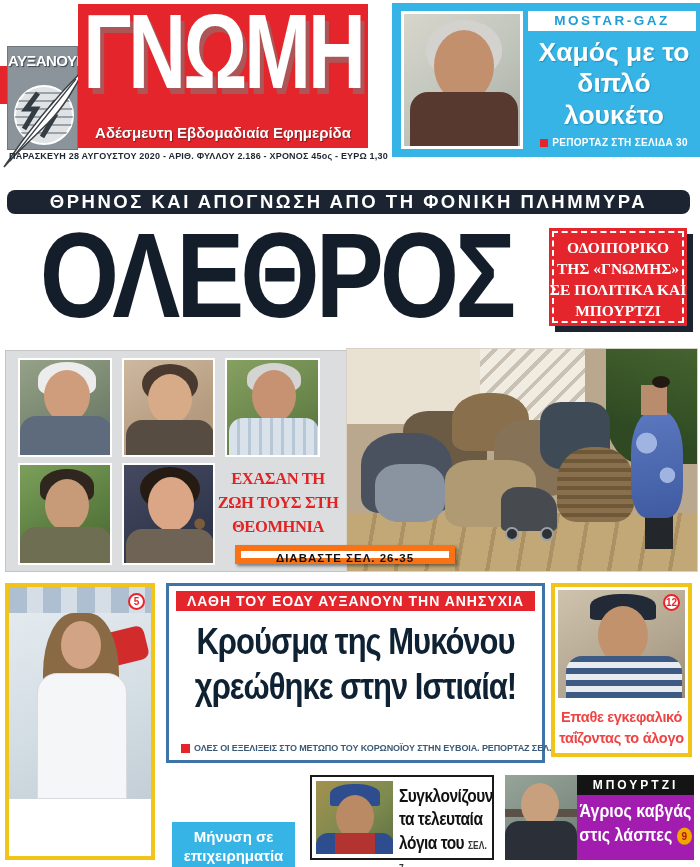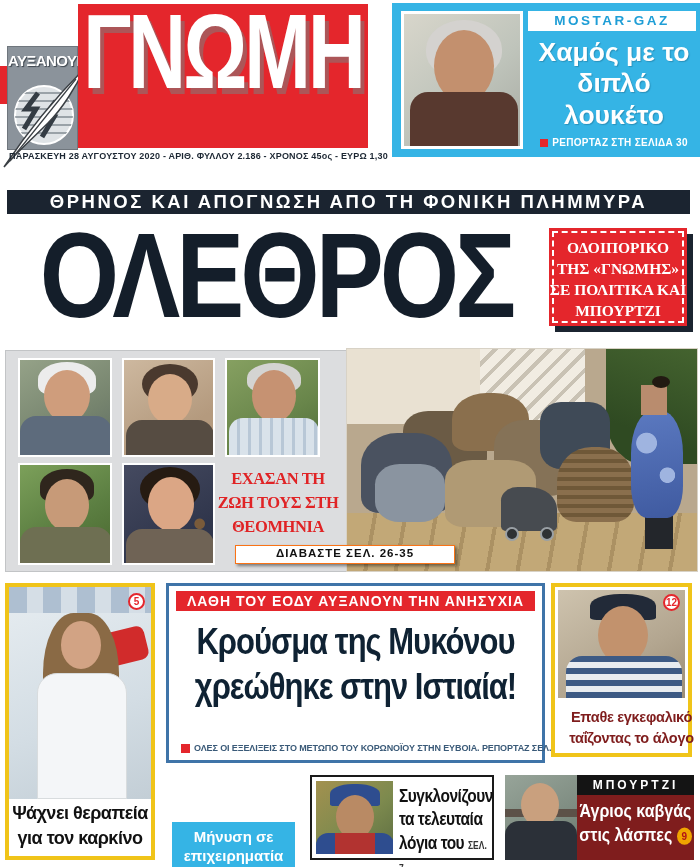--- a/index.html
+++ b/index.html
@@ -29,73 +29,73 @@
   .mostar-right{position:absolute;left:134px;top:0;width:176px;height:100%;}
   .mostar-kicker{margin:8px 6px 0 2px;background:#fff;color:#1f9ed6;font-weight:bold;font-size:13.5px;
                  letter-spacing:2.5px;text-align:center;padding:2px 0 3px;}
   .mostar-headline{margin-top:6px;color:#fff;font-weight:bold;font-size:26.5px;line-height:1.18;text-align:center;
                    text-shadow:1px 1px 1px rgba(20,80,110,0.35);}
   .mostar-ref{position:absolute;bottom:9px;left:0;width:100%;text-align:center;color:#fff;font-weight:bold;font-size:10px;letter-spacing:0.3px;}
   .sq{display:inline-block;width:8px;height:8px;background:#e4262c;margin-right:4px;vertical-align:-1px;}
 
   
   .kicker-bar{left:7px;top:190px;width:683px;height:24px;background:#1b2430;color:#fff;font-weight:bold;
-              font-size:18.5px;letter-spacing:2.5px;text-align:center;line-height:24px;}
+              font-size:18.5px;letter-spacing:2.5px;text-align:center;line-height:24px;border-radius:8px;}
   .oletros{left:2px;top:216px;width:548px;text-align:center;font-weight:bold;color:#141e2a;font-size:102px;
            letter-spacing:-4px;line-height:1;transform:scaleY(1.18);transform-origin:center top;}
   .side-note{left:549px;top:228px;width:138px;height:98px;background:#e4262c;outline:2px dashed #fff;outline-offset:-5px;
              box-shadow:6px 6px 0 #1b2430;color:#fff;font-family:"Liberation Serif",serif;font-weight:bold;
              font-size:15.5px;line-height:1.35;text-align:center;padding-top:10px;}
 
   
   .victims-panel{left:5px;top:350px;width:374px;height:222px;background:#dcdddf;border:1px solid #c2c4c6;}
   .vphoto{position:absolute;background:#fff;padding:2px;}
   .vphoto .win{position:relative;width:100%;height:100%;overflow:hidden;}
   .victims-caption{position:absolute;left:210px;top:116px;width:124px;text-align:center;color:#e02325;
                    font-family:"Liberation Serif",serif;font-weight:bold;font-size:16.5px;letter-spacing:-0.4px;line-height:1.45;}
   .flood{left:346px;top:348px;width:352px;height:224px;background:#b9a88e;overflow:hidden;border:1px solid #d8d2c6;}
-  .readmore{left:235px;top:545px;width:220px;height:19px;background:#fff;border:1px solid #f97316;
+  .readmore{left:235px;top:545px;width:220px;height:19px;background:#fff;border:6px solid #f97316;
             box-shadow:2px 2px 3px rgba(0,0,0,0.45);font-size:11.5px;font-weight:bold;color:#111;
             text-align:center;line-height:15px;letter-spacing:1px;}
 
   
   .left-story{left:5px;top:583px;width:150px;height:277px;border:4px solid #f0c419;background:#fff;}
   .ls-photo{position:absolute;left:0;top:0;width:100%;height:212px;overflow:hidden;}
   .ls-caption{position:absolute;left:0;bottom:6px;width:100%;text-align:center;font-weight:bold;color:#111;
               font-size:18px;letter-spacing:-0.5px;line-height:1.35;}
   .covid-box{left:166px;top:583px;width:379px;height:180px;border:3px solid #3f74a8;background:#fff;}
   .covid-kicker{margin:5px 7px 0;background:#e4262c;color:#fff;font-weight:bold;font-size:14px;
                 letter-spacing:1px;text-align:center;padding:2px 0;}
   .covid-headline{margin:8px 4px 0;text-align:center;font-weight:bold;color:#0f2233;font-size:31px;
                   letter-spacing:-1px;line-height:1.22;transform:scaleY(1.2);transform-origin:center top;}
   .covid-footer{position:absolute;left:12px;bottom:7px;font-size:9px;font-weight:bold;color:#3a5a78;
                 white-space:nowrap;letter-spacing:-0.1px;}
   .covid-footer .sq{width:9px;height:9px;vertical-align:-2px;}
   .right-story{left:551px;top:583px;width:141px;height:174px;border:4px solid #f0c419;background:#fff;}
   .rs-photo{position:absolute;left:3px;top:3px;right:3px;height:108px;overflow:hidden;}
-  .rs-caption{position:absolute;left:10px;bottom:5px;width:100%;text-align:center;font-weight:bold;color:#7f1d1d;
+  .rs-caption{position:absolute;left:0;bottom:5px;width:100%;text-align:center;font-weight:bold;color:#ef4444;
               font-size:14.5px;letter-spacing:-0.3px;line-height:1.4;}
 
   
   .badge{position:absolute;width:17px;height:17px;border-radius:50%;background:#fff;border:2px solid #e4262c;
          color:#e4262c;font-weight:bold;font-size:10px;text-align:center;line-height:13px;}
   .badge-gold{display:inline-block;width:15px;height:15px;border-radius:50%;background:#f0a500;border:none;
               color:#b01116;font-weight:bold;font-size:10px;text-align:center;line-height:15px;vertical-align:1px;}
 
   
   .lawsuit{left:172px;top:778px;width:123px;height:84px;background:#35b4e5;color:#fff;font-weight:bold;
            font-size:15px;line-height:1.28;text-align:center;padding:5px 2px 0;margin-top:44px;}
   .lawsuit .badge{right:5px;bottom:5px;}
   .lastwords{left:310px;top:775px;width:184px;height:85px;border:2px solid #1a1a1a;background:#fff;}
   .lw-photo{position:absolute;left:4px;top:4px;width:77px;height:73px;overflow:hidden;}
   .lw-text{position:absolute;left:87px;top:7px;width:94px;font-weight:bold;color:#111;font-size:15.5px;
            letter-spacing:-0.5px;line-height:1.25;transform:scaleY(1.2);transform-origin:left top;}
   .lw-page{font-size:8.5px;color:#333;letter-spacing:0;}
   .bourtzi-photo{left:505px;top:775px;width:72px;height:85px;overflow:hidden;}
-  .bourtzi-box{left:577px;top:775px;width:117px;height:85px;background:#7f1d1d;}
+  .bourtzi-box{left:577px;top:775px;width:117px;height:85px;background:#a21caf;}
   .bz-kicker{background:#141414;color:#fff;font-weight:bold;font-size:12px;letter-spacing:3px;text-align:center;padding:3px 0;}
   .bz-headline{margin-top:5px;color:#fff;font-weight:bold;font-size:16px;text-align:center;line-height:1.3;
                transform:scaleY(1.15);transform-origin:center top;}
 
   
   .scene{position:relative;width:100%;height:100%;overflow:hidden;}
   .head{border-radius:50%;}
   
   .sc-mostar{background:linear-gradient(140deg,#d8d6cb,#bfc4bb 55%,#a8aba3);}
   .sc-mostar .hair{left:22px;top:6px;width:76px;height:58px;border-radius:50% 50% 44% 44%;background:#d4d2cf;}
@@ -204,20 +204,21 @@
         <path d="M38 26 L26 42 L36 42 L24 62"></path>
         <path d="M56 34 L44 50 L54 50 L42 70"></path>
       </g>
       <path d="M84 2 C62 24 32 58 4 100 C20 82 34 70 48 56 C62 42 76 20 84 2 Z" fill="#ffffff" stroke="#3a3f44" stroke-width="1.5"></path>
       <line x1="76" y1="12" x2="10" y2="94" stroke="#3a3f44" stroke-width="1.2"></line>
     </svg>
   </div>
 
   <div class="abs masthead-red">
     <div class="gnomi">ΓΝΩΜΗ</div>
+    <div class="subtitle">Αδέσμευτη Εβδομαδιαία Εφημερίδα</div>
   </div>
 
   <div class="abs dateline">ΠΑΡΑΣΚΕΥΗ 28 ΑΥΓΟΥΣΤΟΥ 2020 - ΑΡΙΘ. ΦΥΛΛΟΥ 2.186 - ΧΡΟΝΟΣ 45ος - ΕΥΡΩ 1,30</div>
 
   <div class="abs mostar">
     <div class="mostar-photo">
       <div class="scene sc-mostar">
         <i class="ly hair"></i>
         <i class="ly head"></i>
         <i class="ly torso"></i>
@@ -315,21 +316,20 @@
     <div class="ls-photo">
       <div class="scene sc-lab">
         <i class="ly shelf"></i>
         <i class="ly mach"></i>
         <i class="ly hair"></i>
         <i class="ly head"></i>
         <i class="ly coat"></i>
       </div>
     </div>
     <div class="badge" style="right:6px;top:6px;">5</div>
-    <div class="ls-caption">Ψάχνει θεραπεία για τον καρκίνο</div>
   </div>
 
   <div class="abs covid-box">
     <div class="covid-kicker">ΛΑΘΗ ΤΟΥ ΕΟΔΥ ΑΥΞΑΝΟΥΝ ΤΗΝ ΑΝΗΣΥΧΙΑ</div>
     <div class="covid-headline">Κρούσμα της Μυκόνου χρεώθηκε στην Ιστιαία!</div>
     <div class="covid-footer">
       <span class="sq"></span><span>ΟΛΕΣ ΟΙ ΕΞΕΛΙΞΕΙΣ ΣΤΟ ΜΕΤΩΠΟ ΤΟΥ ΚΟΡΩΝΟΪΟΥ ΣΤΗΝ ΕΥΒΟΙΑ. ΡΕΠΟΡΤΑΖ ΣΕΛ. 23</span>
     </div>
   </div>
 

